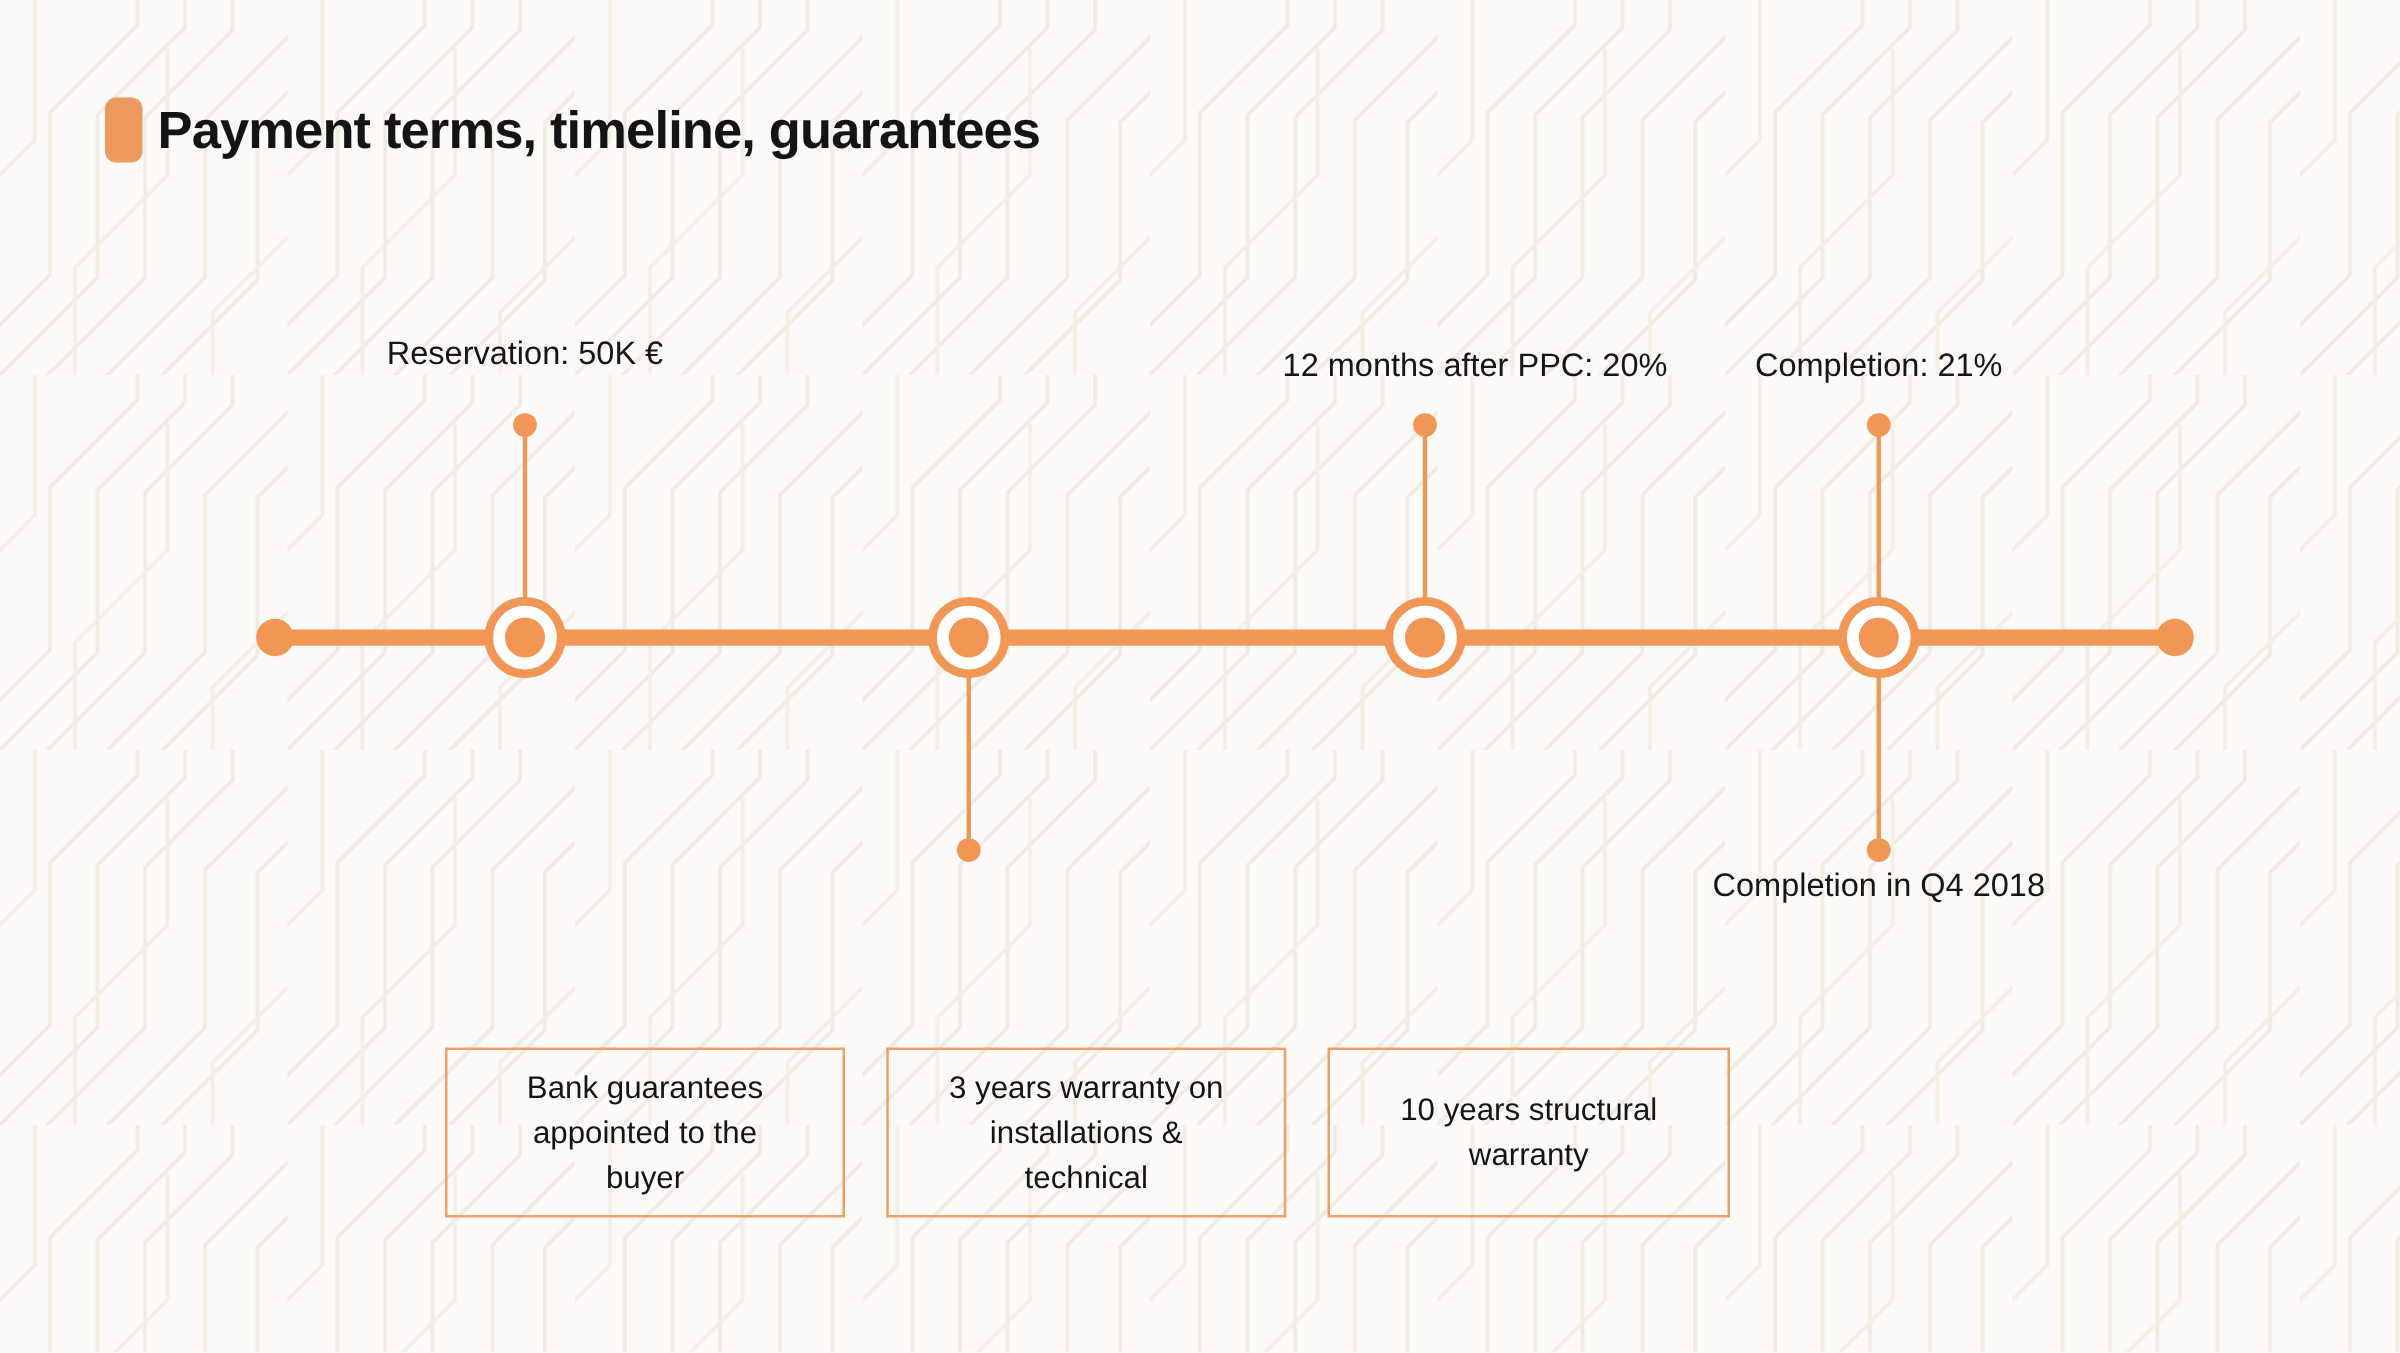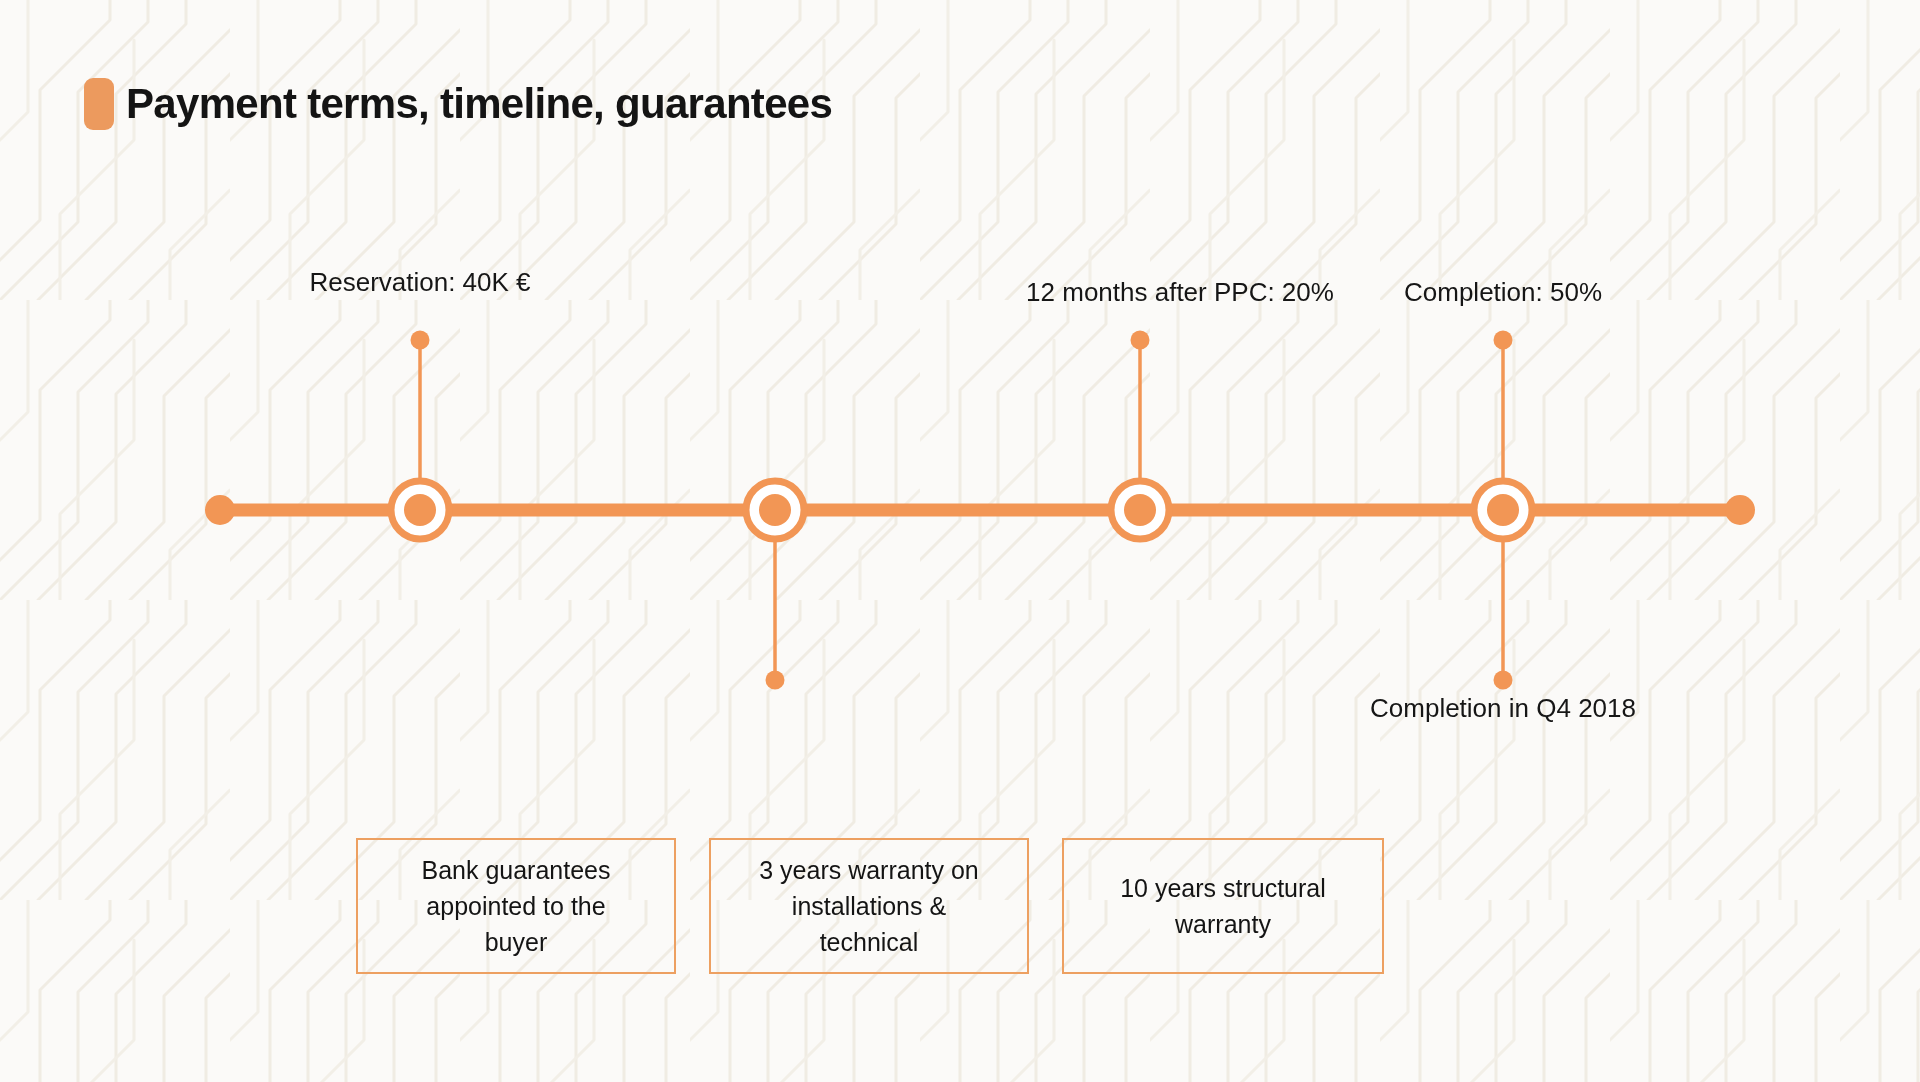--- a/index.html
+++ b/index.html
@@ -153,21 +153,21 @@
       </g>
       <g>
         <line x1="1503" y1="510" x2="1503" y2="340" stroke="#F29655" stroke-width="3.5" stroke-linecap="round"></line>
         <circle cx="1503" cy="340" r="9.5" fill="#F29655"></circle>
         <line x1="1503" y1="510" x2="1503" y2="680" stroke="#F29655" stroke-width="3.5" stroke-linecap="round"></line>
         <circle cx="1503" cy="680" r="9.5" fill="#F29655"></circle>
         <circle cx="1503" cy="510" r="29" fill="#FFFFFF" stroke="#F29655" stroke-width="7"></circle>
         <circle cx="1503" cy="510" r="16" fill="#F29655"></circle>
       </g>
     </svg>
-<div class="tl-label above" style="left: 420px; top: 264px;">Reservation: 40K €</div><div class="tl-label above" style="left: 1180px; top: 274px;">12 months after PPC: 20%</div><div class="tl-label above" style="left: 1503px; top: 274px;">Completion: 50%</div><div class="tl-label below" style="left: 1503px; top: 690px;">Completion in Q4 2018</div></div>
+<div class="tl-label above" style="left: 420px; top: 264px;">Reservation: 50K €</div><div class="tl-label above" style="left: 1180px; top: 274px;">12 months after PPC: 20%</div><div class="tl-label above" style="left: 1503px; top: 274px;">Completion: 21%</div><div class="tl-label below" style="left: 1503px; top: 690px;">Completion in Q4 2018</div></div>
 
 <div class="guarantee-row">
   <div class="guarantee-box b0">Bank guarantees
 appointed to the
 buyer</div>
   <div class="guarantee-box b1">3 years warranty on
 installations &amp;
 technical</div>
   <div class="guarantee-box b2">10 years structural
 warranty</div>

